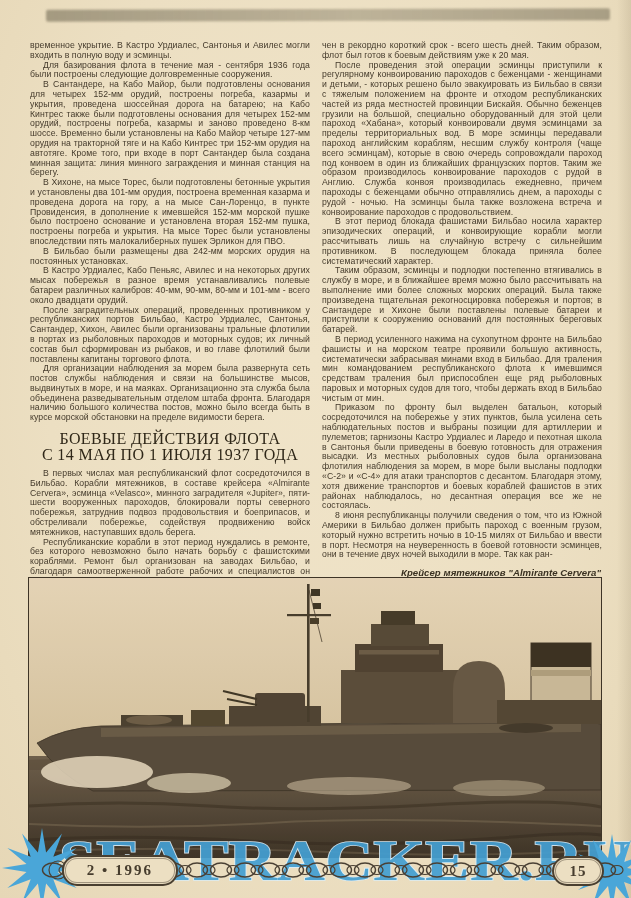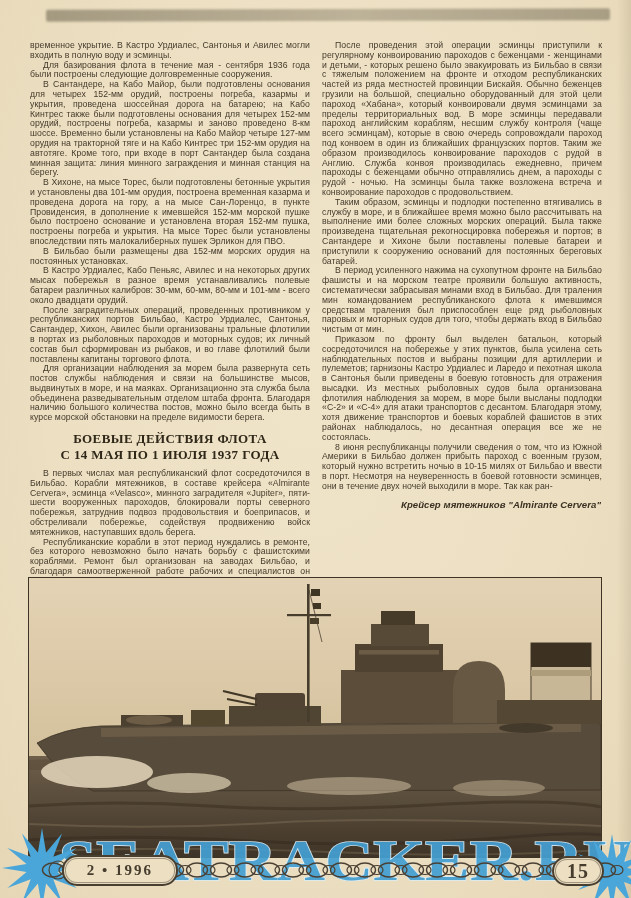--- a/index.html
+++ b/index.html
@@ -8,63 +8,65 @@
         background-image:radial-gradient(ellipse at 50% 40%, #f0e4c9 0%, #ecdfc2 60%, #e6d7b6 100%);}
   .scan-band{position:absolute;left:46px;top:9px;width:564px;height:12px;
         background:linear-gradient(to right, rgba(118,110,88,.6), rgba(132,124,101,.45) 55%, rgba(116,108,86,.55));
         filter:blur(1.2px);transform:rotate(-.15deg);border-radius:2px;}
   .edge-shade{position:absolute;right:0;top:0;width:14px;height:898px;
         background:linear-gradient(to right, rgba(0,0,0,0), rgba(90,75,50,.12));}
   .columns{position:absolute;left:30px;top:41px;width:572px;display:flex;gap:12px;}
   .col{width:280px;font-size:8.7px;line-height:9.8px;text-align:justify;letter-spacing:.05px;}
   .para{text-indent:13px;margin:0;}
   .para.noindent{text-indent:0;}
-  .heading{font-family:"Liberation Serif",serif;font-weight:bold;text-align:center;
-        font-size:13px;line-height:15.5px;letter-spacing:.4px;color:#2f2718;margin:8px 2px 7px 2px;text-indent:0;}
+  .heading{font-family:"Liberation Serif",serif;font-weight:normal;text-align:center;
+        font-size:16px;line-height:15.5px;letter-spacing:.4px;color:#2f2718;margin:8px 2px 7px 2px;text-indent:0;}
   .caption{text-align:right;font-weight:bold;font-style:italic;font-size:9.6px;line-height:11px;
         margin-top:7px;color:#3a3122;padding-right:1px;}
   .photo-frame{position:absolute;left:28px;top:577px;width:574px;height:281px;
         border:1px solid #3e3426;box-sizing:border-box;background:#e7d9b9;z-index:1;}
   .photo-frame svg{display:block;width:100%;height:100%;}
   .watermark-svg{position:absolute;left:58px;top:824px;z-index:3;opacity:.93;}
   .footer-svg{position:absolute;left:0;top:820px;width:631px;height:78px;z-index:4;}
   .badge{position:absolute;border:2px solid #493f30;border-radius:15px;background:#ecdfc2;
         display:flex;align-items:center;justify-content:center;font-family:"Liberation Serif",serif;
         font-weight:bold;color:#473d2e;z-index:5;box-shadow:inset 0 0 0 1px rgba(236,223,194,.9), inset 0 0 0 2px rgba(73,63,48,.45);}
   .issue-badge{left:62px;top:855px;width:112px;height:27px;font-size:15px;letter-spacing:2px;text-align:center;}
-  .page-badge{left:552px;top:856px;width:48px;height:26px;font-size:20px;letter-spacing:1px;}
+  .page-badge{left:552px;top:856px;width:48px;height:26px;font-size:15px;letter-spacing:1px;}
 </style>
 </head>
 <body>
 
 <div class="page">
 
   <div class="scan-band"></div>
   <div class="edge-shade"></div>
 
   <div class="columns">
     <div class="col">
       <p class="para noindent">временное укрытие. В Кастро Урдиалес, Сантонья и Авилес могли входить в полную воду и эсминцы.</p>
       <p class="para">Для базирования флота в течение мая - сентября 1936 года были построены следующие долговременные сооружения.</p>
       <p class="para">В Сантандере, на Кабо Майор, были подготовлены основания для четырех 152-мм орудий, построены погреба, казармы и укрытия, проведена шоссейная дорога на батарею; на Кабо Кинтрес также были подготовлены основания для четырех 152-мм орудий, построены погреба, казармы и заново проведено 8-км шоссе. Временно были установлены на Кабо Майор четыре 127-мм орудия на тракторной тяге и на Кабо Кинтрес три 152-мм орудия на автотяге. Кроме того, при входе в порт Сантандер была создана минная защита: линия минного заграждения и минная станция на берегу.</p>
       <p class="para">В Хихоне, на мысе Торес, были подготовлены бетонные укрытия и установлены два 101-мм орудия, построена временная казарма и проведена дорога на гору, а на мысе Сан-Лоренцо, в пункте Провиденсия, в дополнение к имевшейся 152-мм морской пушке было построено основание и установлена вторая 152-мм пушка, построены погреба и укрытия. На мысе Торес были установлены впоследствии пять малокалиберных пушек Эрликон для ПВО.</p>
-      <p class="para">В Бильбао были размещены два 152-мм морских орудия на постоянных установках.</p>
-      <p class="para">В Кастро Урдиалес, Кабо Пеньяс, Авилес и на некоторых других мысах побережья в разное время устанавливались полевые батареи различных калибров: 30-мм, 60-мм, 80-мм и 101-мм - всего около двадцати орудий.</p>
+      <p class="para">В Бильбао были размещены два 242-мм морских орудия на постоянных установках.</p>
+      <p class="para">В Кастро Урдиалес, Кабо Пеньяс, Авилес и на некоторых других мысах побережья в разное время устанавливались полевые батареи различных калибров: 40-мм, 90-мм, 80-мм и 101-мм - всего около двадцати орудий.</p>
       <p class="para">После заградительных операций, проведенных противником у республиканских портов Бильбао, Кастро Урдиалес, Сантонья, Сантандер, Хихон, Авилес были организованы тральные флотилии в портах из рыболовных пароходов и моторных судов; их личный состав был сформирован из рыбаков, и во главе флотилий были поставлены капитаны торгового флота.</p>
       <p class="para">Для организации наблюдения за морем была развернута сеть постов службы наблюдения и связи на большинстве мысов, выдвинутых в море, и на маяках. Организационно эта служба была объединена разведывательным отделом штаба фронта. Благодаря наличию большого количества постов, можно было всегда быть в курсе морской обстановки на пределе видимости берега.</p>
       <div class="heading">
         <div>БОЕВЫЕ ДЕЙСТВИЯ ФЛОТА</div>
         <div>С 14 МАЯ ПО 1  ИЮЛЯ 1937 ГОДА</div>
       </div>
       <p class="para">В первых числах мая республиканский флот сосредоточился в Бильбао. Корабли мятежников, в составе крейсера «Almirante Cervera», эсминца «Velasco», минного заградителя «Jupiter», пяти-шести вооруженных пароходов, блокировали порты северного побережья, затруднив подвоз продовольствия и боеприпасов, и обстреливали побережье, содействуя продвижению войск мятежников, наступавших вдоль берега.</p>
       <p class="para">Республиканские корабли в этот период нуждались в ремонте, без которого невозможно было начать борьбу с фашистскими кораблями. Ремонт был организован на заводах Бильбао, и благодаря самоотверженной работе рабочих и специалистов он был окон-</p>
     </div>
 
     <div class="col">
+      <p class="para noindent">чен в рекордно короткий срок - всего шесть дней. Таким образом, флот был готов к боевым действиям уже к 20 мая.</p>
       <p class="para">После проведения этой операции эсминцы приступили к регулярному конвоированию пароходов с беженцами - женщинами и детьми, - которых решено было эвакуировать из Бильбао в связи с тяжелым положением на фронте и отходом республиканских частей из ряда местностей провинции Бискайя. Обычно беженцев грузили на большой, специально оборудованный для этой цели пароход «Хабана», который конвоировали двумя эсминцами за пределы территориальных вод. В море эсминцы передавали пароход английским кораблям, несшим службу контроля (чаще всего эсминцам), которые в свою очередь сопровождали пароход под конвоем в один из ближайших французских портов. Таким же образом производилось конвоирование пароходов с рудой в Англию. Служба конвоя производилась ежедневно, причем пароходы с беженцами обычно отправлялись днем, а пароходы с рудой - ночью. На эсминцы была также возложена встреча и конвоирование пароходов с продовольствием.</p>
+      <p class="para">В этот период блокада фашистами Бильбао носила характер эпизодических операций, и конвоирующие корабли могли рассчитывать лишь на случайную встречу с сильнейшим противником. В последующем блокада приняла более систематический характер.</p>
       <p class="para">Таким образом, эсминцы и подлодки постепенно втягивались в службу в море, и в ближайшее время можно было рассчитывать на выполнение ими более сложных морских операций. Была также произведена тщательная рекогносцировка побережья и портов; в Сантандере и Хихоне были поставлены полевые батареи и приступили к сооружению оснований для постоянных береговых батарей.</p>
       <p class="para">В период усиленного нажима на сухопутном фронте на Бильбао фашисты и на морском театре проявили большую активность, систематически забрасывая минами вход в Бильбао. Для траления мин командованием республиканского флота к имевшимся средствам траления был приспособлен еще ряд рыболовных паровых и моторных судов для того, чтобы держать вход в Бильбао чистым от мин.</p>
       <p class="para">Приказом по фронту был выделен батальон, который сосредоточился на побережье у этих пунктов, была усилена сеть наблюдательных постов и выбраны позиции для артиллерии и пулеметов; гарнизоны Кастро Урдиалес и Ларедо и пехотная школа в Сантонья были приведены в боевую готовность для отражения высадки. Из местных рыболовных судов была организована флотилия наблюдения за морем, в море были высланы подлодки «С-2» и «С-4» для атаки транспортов с десантом. Благодаря этому, хотя движение транспортов и боевых кораблей фашистов в этих районах наблюдалось, но десантная операция все же не состоялась.</p>
       <p class="para">8 июня республиканцы получили сведения о том, что из Южной Америки в Бильбао должен прибыть пароход с военным грузом, который нужно встретить ночью в 10-15 милях от Бильбао и ввести в порт. Несмотря на неуверенность в боевой готовности эсминцев, они в течение двух ночей выходили в море. Так как ран-</p>
       <div class="caption">Крейсер мятежников "Almirante Cervera"</div>
     </div>
   </div>
 
   <div class="photo-frame">
     <svg viewBox="0 0 572 279" preserveAspectRatio="none">

